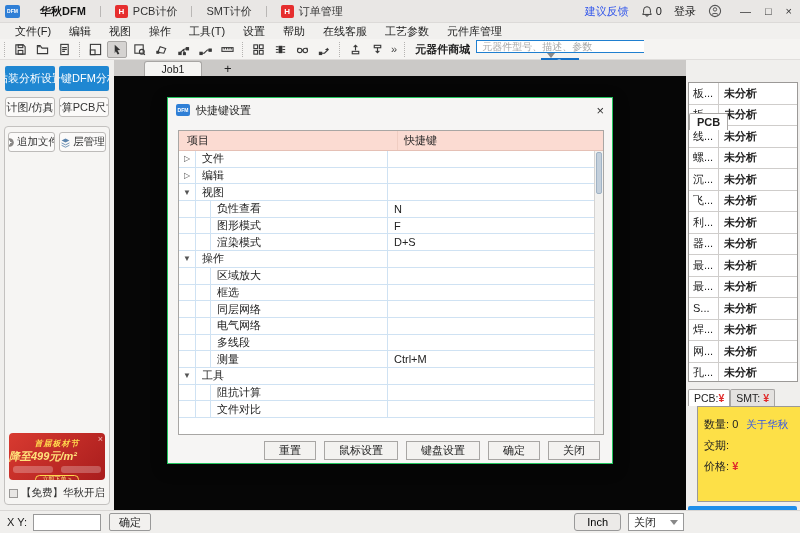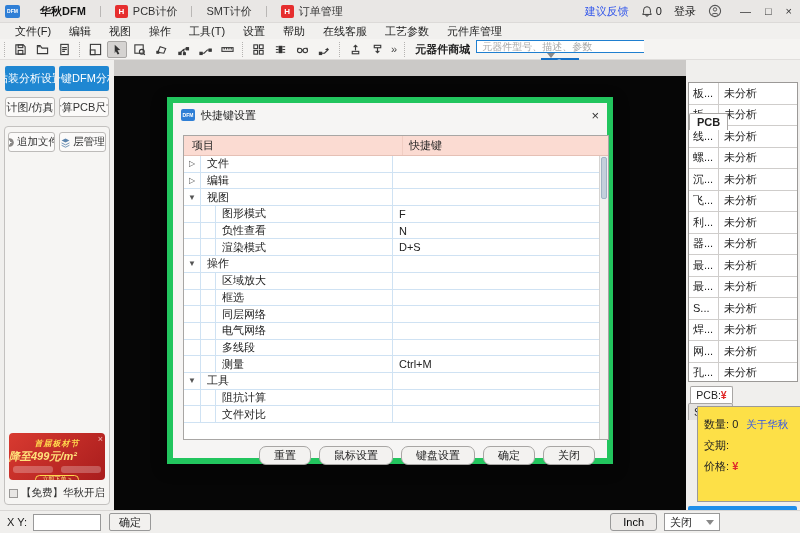--- a/index.html
+++ b/index.html
@@ -83,52 +83,52 @@
   
   .right-panel { position:absolute; left:686px; top:60px; width:114px; height:450px; background:#f0efed; }
   .rp-tabs { display:flex; align-items:flex-end; height:22px; padding-left:3px;margin-top:48px; }
   .rp-tab { padding:2px 7px; font-size:11px; border:1px solid #a8a6a4; border-bottom:none; background:#e4e2e0;
             border-radius:2px 2px 0 0; }
   .rp-tab.active { background:#fff; font-weight:bold; position:relative; z-index:2; }
   .rp-table { position:absolute; left:2px; top:22px; width:110px; height:300px; background:#fff;
               border:1px solid #9b9997; overflow:hidden; }
   .rp-row { display:flex; height:21.5px; border-bottom:1px solid #cfcdcb; align-items:center; }
   .rp-name { width:30px; padding-left:4px; border-right:1px solid #cfcdcb; height:100%; display:flex; align-items:center; }
-  .rp-status { padding-left:5px; color:#222; }
-  .price-tabs { position:absolute; left:2px; top:326px; display:flex; align-items:flex-end; height:20px;flex-direction:column; }
+  .rp-status { padding-left:5px; color:#222;font-weight:bold; }
+  .price-tabs { position:absolute; left:2px; top:326px; display:flex; align-items:flex-end; height:20px; }
   .price-tab { padding:2px 5px; border:1px solid #a8a6a4; border-bottom:none; background:#e4e2e0;
                border-radius:2px 2px 0 0; font-size:10.5px; white-space:nowrap; }
   .price-tab.active { background:#fff; z-index:2; position:relative; }
   .price-tab .cur { color:#e02b2b; font-weight:bold; }
   .price-box { position:absolute; left:2px; top:346px; width:110px; height:96px; background:#fde047;
                border:1px solid #9b9997; padding:7px 6px; line-height:21px; font-size:11px;margin-left:9px; }
   .price-line { display:flex; align-items:center; white-space:nowrap; }
   .about-link { color:#2f54eb; margin-left:8px; font-size:10.5px; }
   .red { color:#e02b2b; font-weight:bold; }
   .order-big { position:absolute; left:688px; top:506px; width:109px; height:25px; background:#1f8fea; color:#fff;
                border:none; border-radius:2px; font-size:13px; font-family:inherit; }
 
   
   .statusbar { position:absolute; left:0; top:510px; width:800px; height:23px; background:#f0efed;
                border-top:1px solid #d8d6d4; display:flex; align-items:center; }
   .xy-label { margin-left:7px; color:#222; }
   .xy-input { width:68px; height:17px; border:1px solid #999; background:#fff; margin-left:6px; }
   .sb-btn { height:18px; padding:0 9px; margin-left:8px; background:#f2f1ef; border:1px solid #999; border-radius:2px;
             font-size:11px; font-family:inherit; color:#222; }
-  .sb-right { margin-left:auto; display:flex; align-items:center; margin-right:80px;justify-content:center; }
+  .sb-right { margin-left:auto; display:flex; align-items:center; margin-right:116px;justify-content:center; }
   .unit-btn { height:18px; padding:0 12px; background:#eceae8; border:1px solid #999; border-radius:3px; font-size:11px;
               font-family:inherit; }
   .view-select { height:18px; width:56px; margin-left:7px; border:1px solid #999; background:#fff;
                  display:flex; align-items:center; justify-content:space-between; padding:0 5px; }
   .sel-caret { width:0; height:0; border-left:4px solid transparent; border-right:4px solid transparent;
                border-top:5px solid #888; }
 
   
   .dialog { position:absolute; left:167px; top:97px; width:446px; height:367px; background:#f6f5f4;
-            border:6px solid #22c55e; box-shadow:0 4px 14px rgba(0,0,0,.45); z-index:10; }
+            border:1px solid #22c55e; box-shadow:0 4px 14px rgba(0,0,0,.45); z-index:10; }
   .dlg-title { height:24px; display:flex; align-items:center; padding:0 8px; }
   .dlg-logo { width:14px; height:12px; background:#2f7fd6; color:#fff; font-size:5px; font-weight:bold;
               display:flex; align-items:center; justify-content:center; border-radius:2px; margin-right:6px; }
   .dlg-close { margin-left:auto; font-size:13px; color:#333; }
   .dlg-table { position:absolute; left:10px; top:32px; width:426px; height:305px; background:#fff;
                border:1px solid #a8a6a4; overflow:hidden; }
   .dt-header { display:flex; height:20px; background:#fbdbd2; border-bottom:1px solid #e5c0b5; align-items:center;
                font-size:11px; color:#222; }
   .dt-h1 { width:218px; padding-left:8px; }
   .dt-h2 { flex:1; padding-left:6px; border-left:1px solid #f0cdc2; height:100%; display:flex; align-items:center; }
@@ -136,21 +136,21 @@
   .dt-row { display:flex; height:16.7px; border-bottom:1px solid #cfe2f3; align-items:center; }
   .dt-name { width:209px; height:100%; display:flex; align-items:center; border-right:1px solid #cfe2f3; }
   .dt-arrow { width:17px; height:100%; display:flex; align-items:center; justify-content:center;
               border-right:1px solid #cfe2f3; font-size:8px; color:#555; flex:none; }
   .dt-indent { width:15px; height:100%; border-right:1px solid #cfe2f3; flex:none; }
   .dt-label { padding-left:6px; white-space:nowrap; }
   .dt-key { flex:1; padding-left:6px; }
   .dlg-scroll { position:absolute; right:0; top:20px; bottom:0; width:9px; background:#f2f1ef; border-left:1px solid #d5d3d1; }
   .dlg-thumb { position:absolute; left:1px; right:1px; top:1px; height:42px; background:#c3cfdb; border:1px solid #9fb2c5; border-radius:2px; }
   .dlg-buttons { position:absolute; left:0; right:12px; top:343px; display:flex; justify-content:flex-end; gap:8px; }
-  .dlg-btn { height:19px; padding:0 14px; background:#f3f2f0; border:1px solid #a8a6a4; border-radius:7px;
+  .dlg-btn { height:19px; padding:0 14px; background:#f3f2f0; border:1px solid #a8a6a4; border-radius:0;
              font-size:11px; font-family:inherit; color:#222; }
 </style>
 </head>
 <body>
 
 <div class="titlebar">
   <div class="dfm-logo">DFM</div>
   <div class="tt active">
       <span>华秋DFM</span>
     </div>
@@ -373,20 +373,26 @@
       </div>
       <div class="promo-note">
         <span class="note-ico"></span>
         <span>【免费】华秋开启...</span>
       </div>
     </div>
   </div>
 </div>
 
 <div class="canvas">
+  <div class="tabstrip">
+    <div class="doc-tab">
+        <span>Job1</span>
+      </div>
+    <div class="add-tab">+</div>
+  </div>
   <div class="black-area"></div>
 </div>
 
 <div class="right-panel">
   <div class="rp-tabs">
     <div class="rp-tab active"><span>PCB</span></div>
     <div class="rp-tab"><span>PCBA</span></div>
   </div>
   <div class="rp-table">
     <div class="rp-row">
@@ -503,31 +509,31 @@
           <div class="dt-name">
             <span class="dt-arrow">▼</span>
             <span class="dt-label">视图</span>
           </div>
           <div class="dt-key"></div>
         </div>
       <div class="dt-row">
           <div class="dt-name">
             <span class="dt-arrow"></span>
             <span class="dt-indent"></span>
+            <span class="dt-label">负性查看</span>
+          </div>
+          <div class="dt-key">N</div>
+        </div>
+      <div class="dt-row">
+          <div class="dt-name">
+            <span class="dt-arrow"></span>
+            <span class="dt-indent"></span>
             <span class="dt-label">图形模式</span>
           </div>
           <div class="dt-key">F</div>
-        </div>
-      <div class="dt-row">
-          <div class="dt-name">
-            <span class="dt-arrow"></span>
-            <span class="dt-indent"></span>
-            <span class="dt-label">负性查看</span>
-          </div>
-          <div class="dt-key">N</div>
         </div>
       <div class="dt-row">
           <div class="dt-name">
             <span class="dt-arrow"></span>
             <span class="dt-indent"></span>
             <span class="dt-label">渲染模式</span>
           </div>
           <div class="dt-key">D+S</div>
         </div>
       <div class="dt-row">

